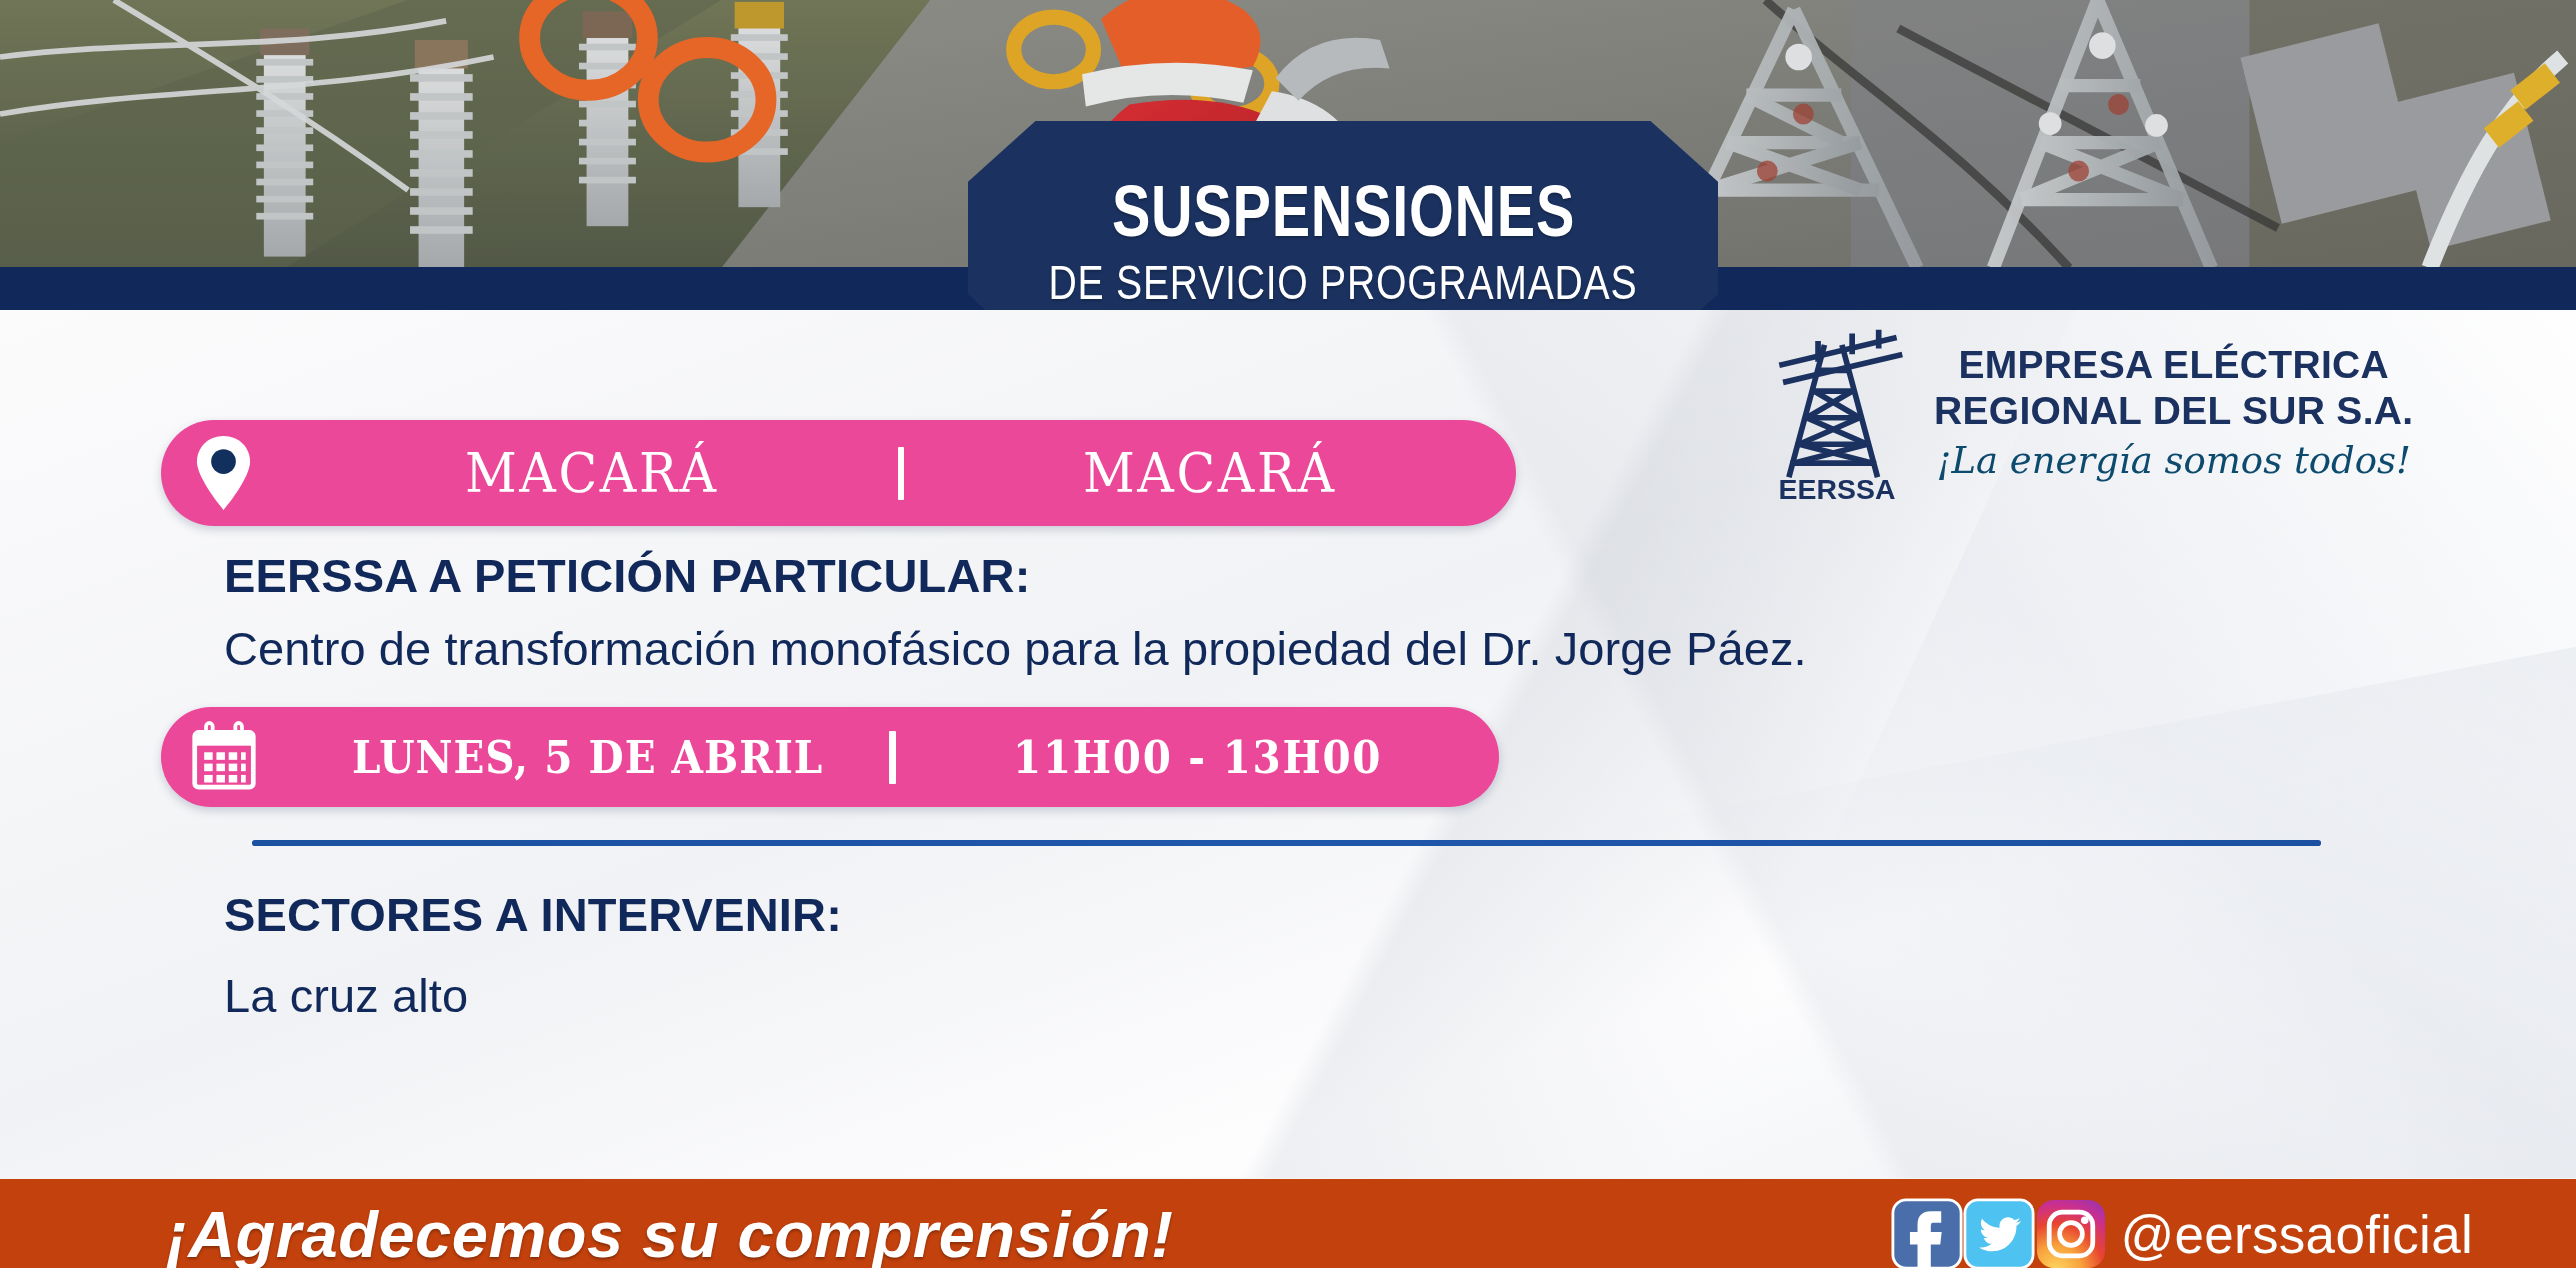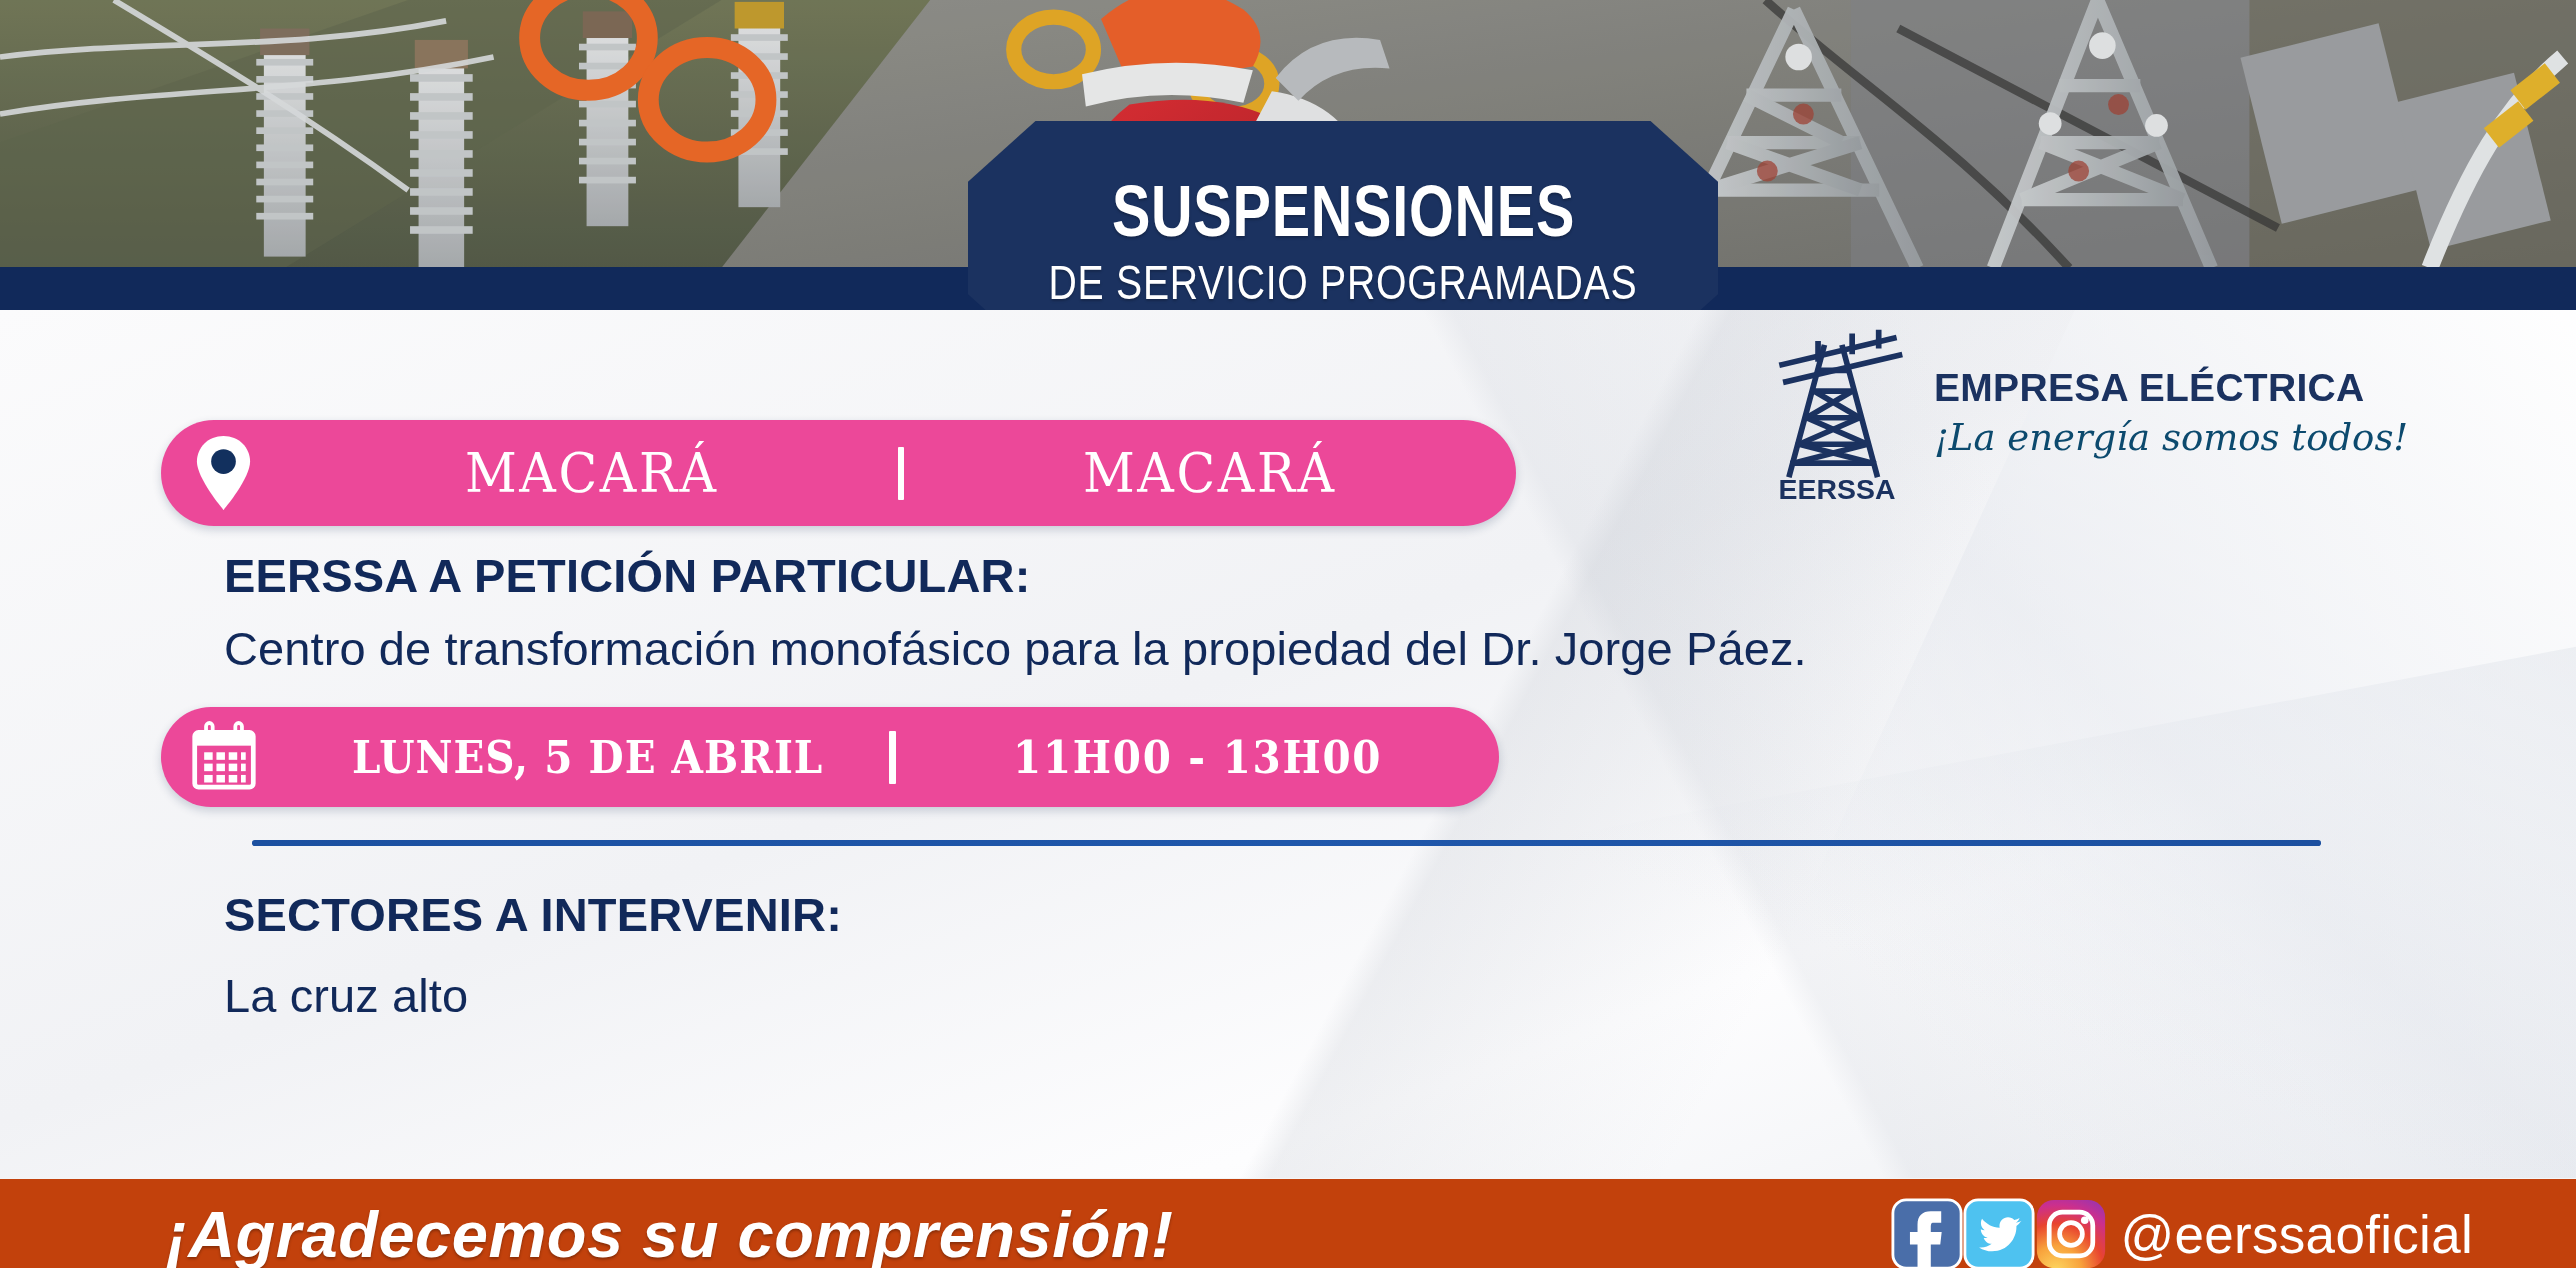--- a/index.html
+++ b/index.html
@@ -108,21 +108,21 @@
 
   
   .logo-block {
     position: absolute;
     left: 1761px; top: 323px;
     display: flex;
     align-items: center;
     gap: 21px;
   }
   .logo-mark { width: 152px; height: 180px; flex: none; }
-  .logo-text { display: flex; flex-direction: column; }
+  .logo-text { display: flex; flex-direction: column; text-align: center; }
   .logo-line1, .logo-line2 {
     color: #1b3260;
     font-size: 39px;
     font-weight: 700;
     letter-spacing: 0.3px;
     line-height: 1.18;
     white-space: nowrap;
   }
   .logo-slogan {
     color: #0c4a6e;
@@ -450,20 +450,21 @@
 
         <path d="M22 44 L140 16"></path>
         <path d="M26 62 L146 34"></path>
 
         <path d="M60 38 L60 22 M96 30 L96 14 M124 24 L124 10"></path>
       </g>
       <text x="80" y="186" font-family="Liberation Sans, sans-serif" font-size="30" font-weight="700" fill="#1b3260" text-anchor="middle">EERSSA</text>
     </svg>
     <div class="logo-text">
       <div class="logo-line1">EMPRESA ELÉCTRICA</div>
+      <div class="logo-line2">REGIONAL DEL SUR S.A.</div>
       <div class="logo-slogan">¡La energía somos todos!</div>
     </div>
   </div>
 
   <div class="pill pill-location">
     <div class="pill-icon">
       <svg width="57" height="78" viewBox="0 0 60 82" aria-hidden="true">
         <path d="M30 2 C14 2 2 14 2 29 C2 47 30 80 30 80 C30 80 58 47 58 29 C58 14 46 2 30 2 Z" fill="#ffffff"></path>
         <circle cx="30" cy="29" r="13" fill="#12305e"></circle>
       </svg>

